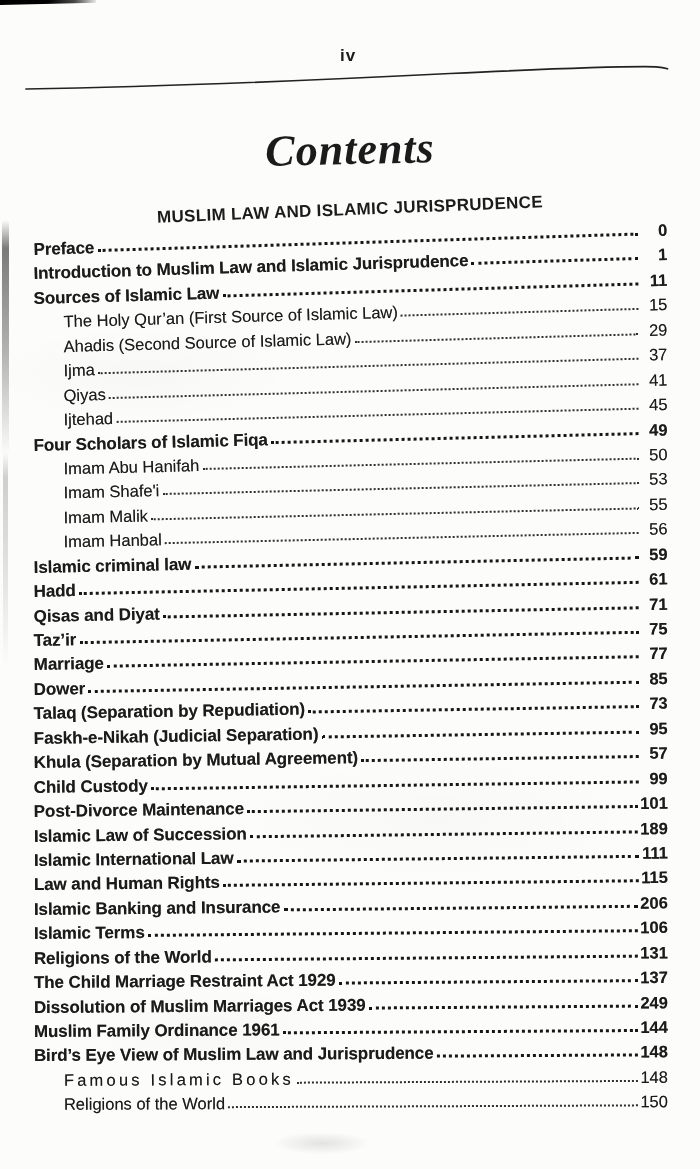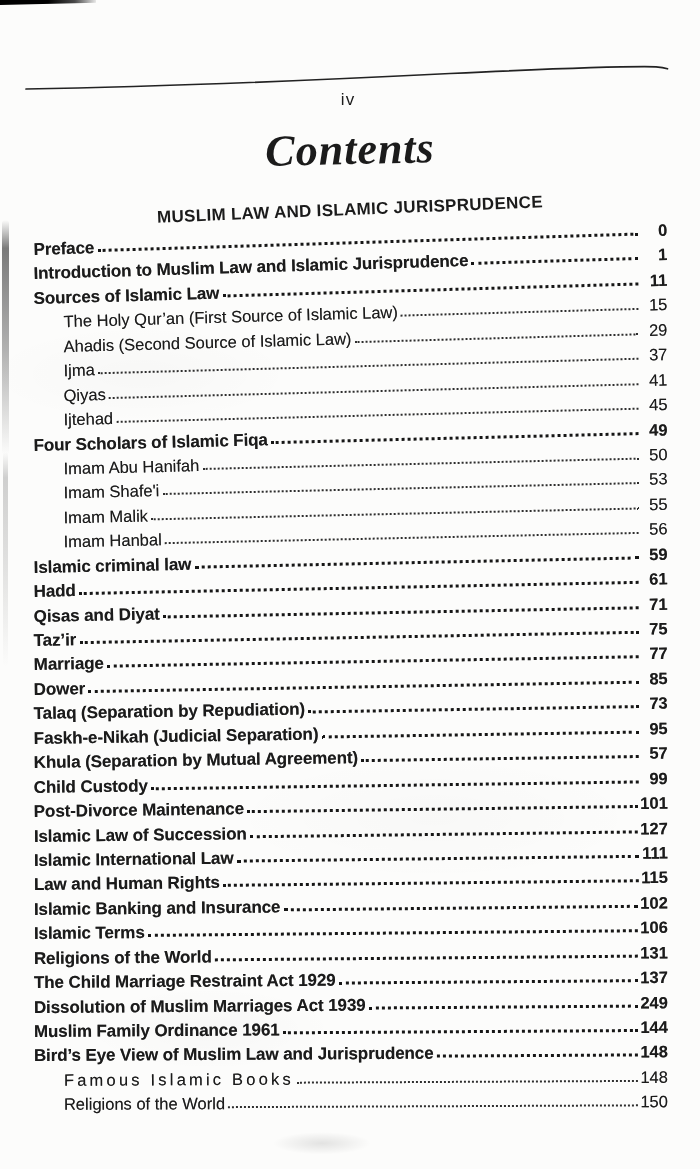--- a/index.html
+++ b/index.html
@@ -20,21 +20,21 @@
     clip-path:polygon(0 0,100% 0,100% 55%,0 100%);
   }
   .gutter{
     position:absolute;left:2px;top:220px;width:7px;height:235px;border-radius:4px;
     background:linear-gradient(180deg, rgba(110,110,110,0) 0%, rgba(90,90,90,0.8) 12%,
       rgba(115,115,115,0.55) 55%, rgba(130,130,130,0.25) 82%, rgba(130,130,130,0) 100%);
   }
   .gutter.seg2{top:452px;height:215px;width:5px;left:3px;opacity:0.35;}
   .folio{
     position:absolute;top:46px;left:0;width:696px;text-align:center;
-    font-size:17px;font-weight:400;letter-spacing:1px;margin-top:44px;
+    font-size:17px;font-weight:700;letter-spacing:1px;
   }
   .rule{position:absolute;top:0;left:0;pointer-events:none;}
   .doc-title{
     position:absolute;top:128px;left:0;width:700px;margin:0;text-align:center;
     font-family:"Liberation Serif",serif;font-style:italic;font-weight:700;
     font-size:44px;line-height:1;letter-spacing:1px;
     transform:rotate(-1.2deg);
   }
   .section-heading{
     position:absolute;top:200px;left:0;width:700px;margin:0;text-align:center;
@@ -190,36 +190,36 @@
         <span class="toc-page">99</span>
       </div>
       <div class="toc-row lvl1" style="transform: rotate(-0.76deg);">
         <span class="toc-label">Post-Divorce Maintenance</span>
         <span class="toc-dots"></span>
         <span class="toc-page">101</span>
       </div>
       <div class="toc-row lvl1" style="transform: rotate(-0.72deg);">
         <span class="toc-label">Islamic Law of Succession</span>
         <span class="toc-dots"></span>
-        <span class="toc-page">127</span>
+        <span class="toc-page">189</span>
       </div>
       <div class="toc-row lvl1" style="transform: rotate(-0.68deg);">
         <span class="toc-label">Islamic International Law</span>
         <span class="toc-dots"></span>
         <span class="toc-page">111</span>
       </div>
       <div class="toc-row lvl1" style="transform: rotate(-0.64deg);">
         <span class="toc-label">Law and Human Rights</span>
         <span class="toc-dots"></span>
         <span class="toc-page">115</span>
       </div>
       <div class="toc-row lvl1" style="transform: rotate(-0.59deg);">
         <span class="toc-label">Islamic Banking and Insurance</span>
         <span class="toc-dots"></span>
-        <span class="toc-page">102</span>
+        <span class="toc-page">206</span>
       </div>
       <div class="toc-row lvl1" style="transform: rotate(-0.55deg);">
         <span class="toc-label">Islamic Terms</span>
         <span class="toc-dots"></span>
         <span class="toc-page">106</span>
       </div>
       <div class="toc-row lvl1" style="transform: rotate(-0.51deg);">
         <span class="toc-label">Religions of the World</span>
         <span class="toc-dots"></span>
         <span class="toc-page">131</span>

